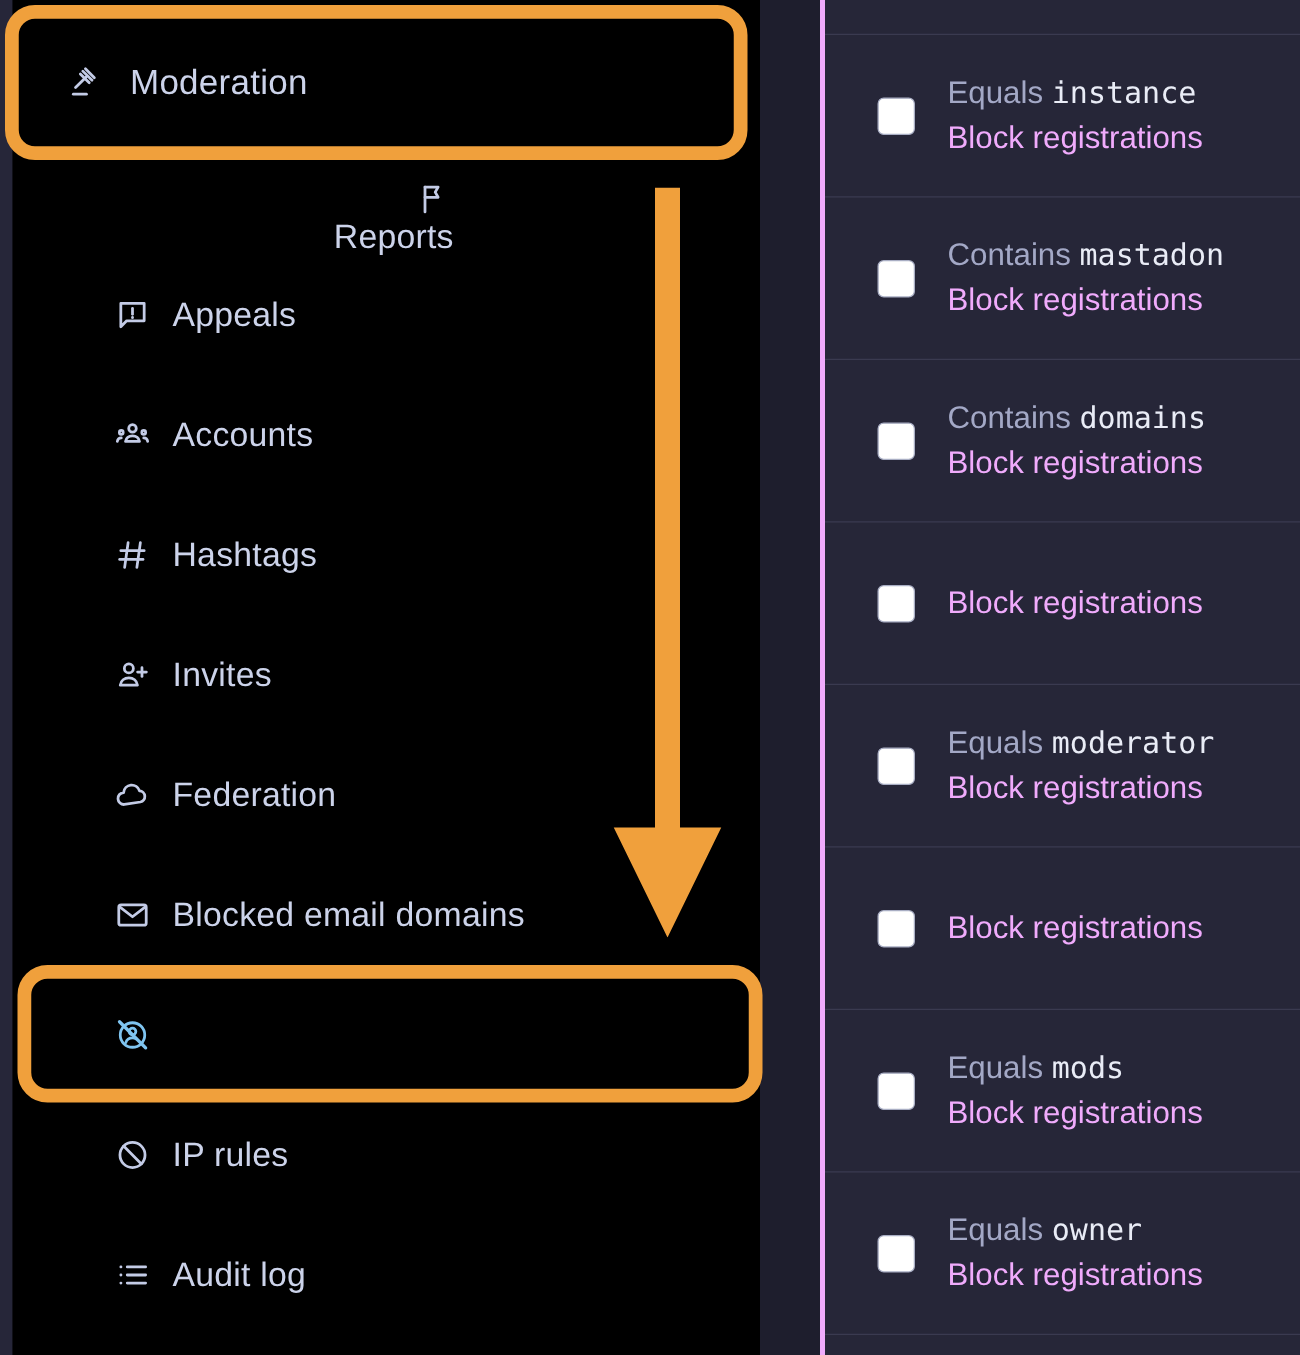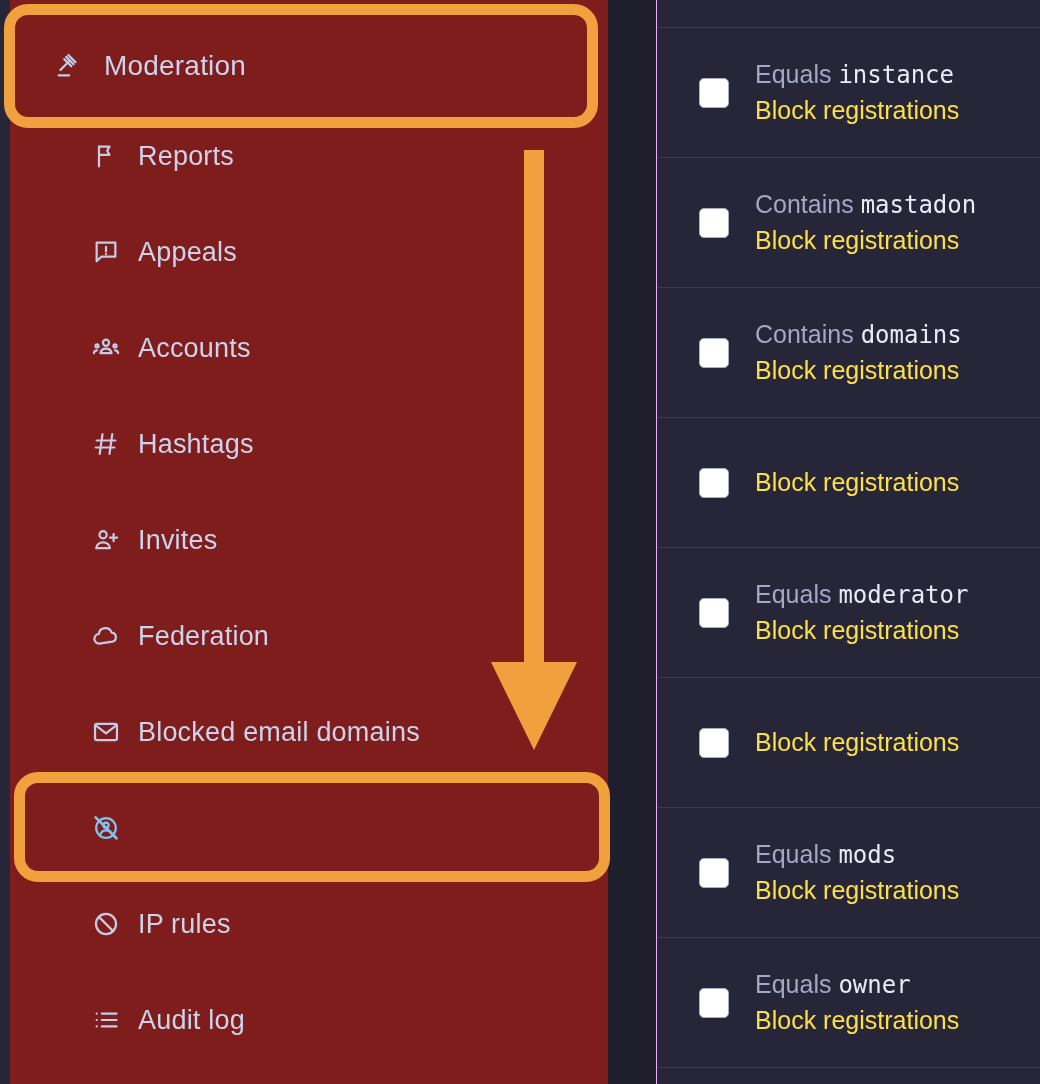--- a/index.html
+++ b/index.html
@@ -11,21 +11,21 @@
   }
   #root { position:relative; width:1040px; height:1084px; }
 
   
   .left-edge {
     position:absolute; left:0; top:0; width:10px; height:1084px;
     background:#262639;
   }
   .sidebar {
     position:absolute; left:10px; top:0; width:598px; height:1084px;
-    background:#7f1d1d;
+    background:#000000;
   }
   .gap-strip {
     position:absolute; left:608px; top:0; width:48px; height:1084px;
     background:#1e1e2d;
   }
 
   .nav-list { position:absolute; left:0; top:0; width:598px; }
 
   .nav-item {
     position:absolute; left:0; width:598px; height:62px;
@@ -64,21 +64,21 @@
   #anno-moderation { left:4px;  top:4px;   width:594px; height:124px; }
   #anno-username   { left:14px; top:772px; width:596px; height:110px; }
 
   
   .anno-arrow { position:absolute; left:488px; top:150px; width:96px; height:600px; }
 
   
   .content {
     position:absolute; left:656px; top:0; width:384px; height:1084px;
     background:#262638;
-    border-left:1px solid #f0abfc;
+    border-left:4px solid #f0abfc;
   }
   .rule-row {
     position:relative;
     height:130px;
     border-bottom:1px solid #3a3a50;
     display:flex; align-items:center;
   }
   .rule-row.clipped { height:28px; border-bottom:1px solid #3a3a50; }
 
   .rule-check {
@@ -91,21 +91,21 @@
   .rule-text { margin-left:26px; }
   .rule-line1 {
     font-size:25px; color:#a3a8c6; white-space:nowrap; line-height:1.42;
   }
   .rule-line1 .kw {
     font-family:"DejaVu Sans Mono", monospace;
     font-size:24px;
     color:#e9ecf6;
   }
   .rule-line2 {
-    font-size:25px; color:#fde047; white-space:nowrap; line-height:1.42;
+    font-size:25px; color:#f0abfc; white-space:nowrap; line-height:1.42;
   }
 </style>
 </head>
 <body>
 
 <div id="root">
 
   <div class="left-edge"></div>
 
   <nav class="sidebar">
@@ -115,21 +115,21 @@
             <svg viewBox="0 0 24 24">
               <path d="M4 20h9"></path>
               <path d="M5.5 15.5 L13 8"></path>
               <path d="M10.5 4.2 L16.8 10.5"></path>
               <path d="M8.8 6.1 L14.9 12.2"></path>
               <path d="M12.3 2.6 L18.4 8.7"></path>
             </svg>
           </span>
           <span class="nav-label">Moderation</span>
         </div>
-        <div class="nav-item" style="top: 125px;">
+        <div class="nav-item" style="top: 143px; flex-direction: column;">
           <span class="nav-icon">
             <svg viewBox="0 0 24 24">
               <path d="M6 21V4"></path>
               <path d="M6 4h9l-2 3.5L15 11H6"></path>
             </svg>
           </span>
           <span class="nav-label">Reports</span>
         </div>
         <div class="nav-item" style="top: 221px;">
           <span class="nav-icon">

